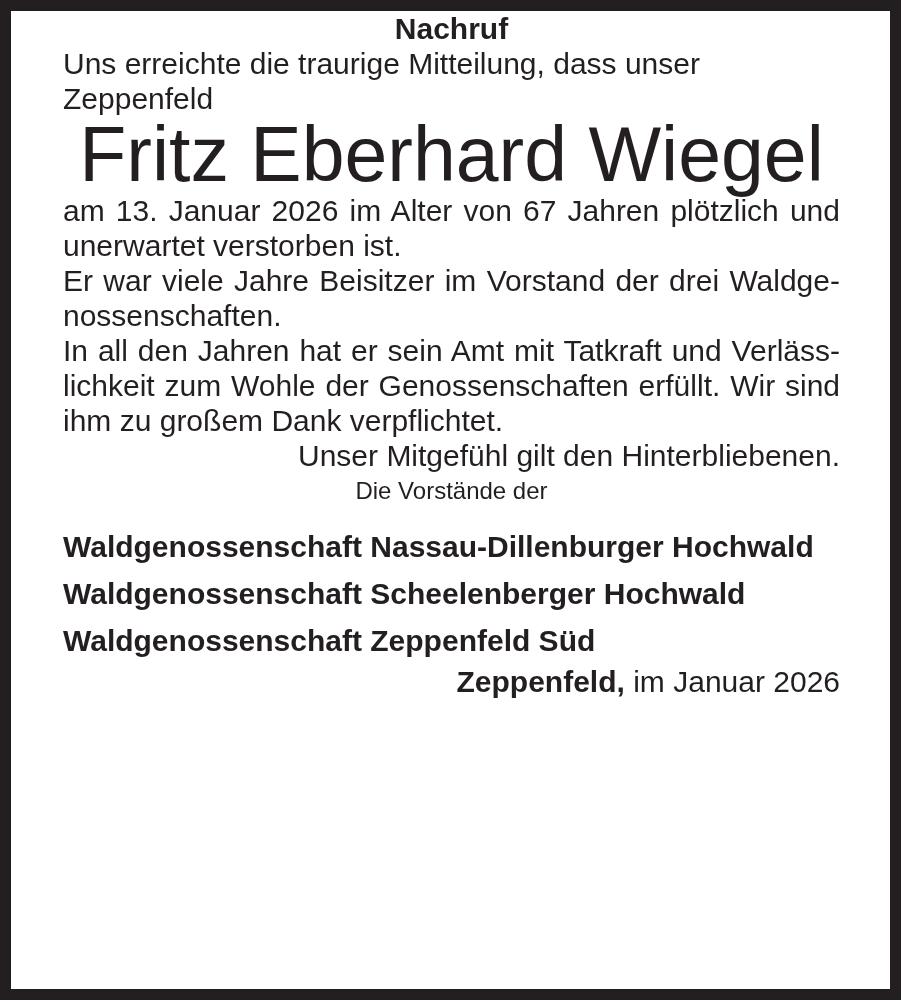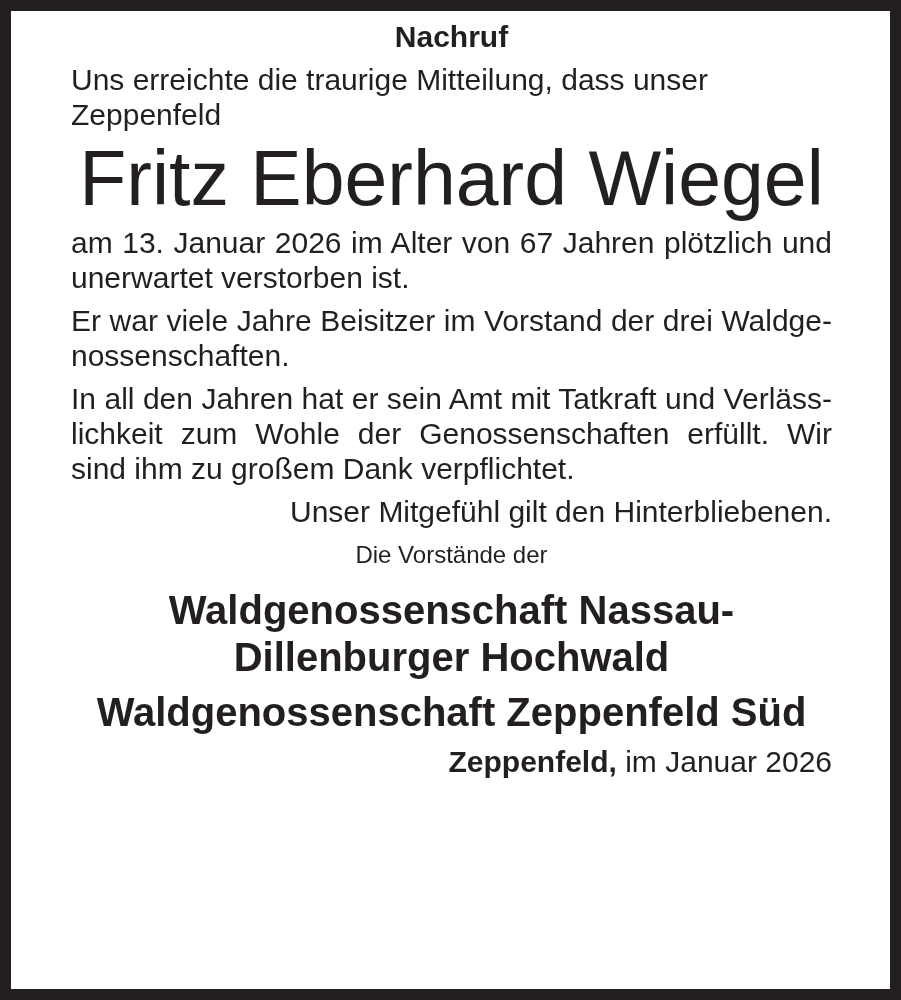--- a/index.html
+++ b/index.html
@@ -13,21 +13,21 @@
     height: 1000px;
     box-sizing: border-box;
     background: #ffffff;
     border: 11px solid var(--ink, #231f20);
     padding: 0 50px 0 52px;
     font-family: "Liberation Sans", "DejaVu Sans", sans-serif;
     color: var(--ink, #231f20);
     overflow: hidden;
   }
   .notice p, .notice h1, .notice h2 {
-    margin: 8px;
+    margin: 0;
     padding: 0;
   }
   .title {
     margin-top: 48px;
     font-size: 30px;
     line-height: 35px;
     font-weight: bold;
     text-align: center;
   }
   .intro {
@@ -56,24 +56,24 @@
   .closing {
     margin-top: 55px;
     font-size: 24px;
     line-height: 35px;
     text-align: center;
   }
   .orgs {
     margin-top: 15px;
   }
   .org-line {
-    font-size: 40px;
+    font-size: 30px;
     line-height: 47px;
     font-weight: bold;
-    text-align: center;
+    text-align: left;
   }
   .place-date {
     margin-top: 52px;
     font-size: 30px;
     line-height: 35px;
     text-align: right;
   }
   .place-date strong {
     font-weight: bold;
   }
@@ -94,20 +94,21 @@
   <p class="body-par par-2">Er war viele Jahre Beisitzer im Vorstand der drei Waldge­nossenschaften.</p>
 
   <p class="body-par par-3">In all den Jahren hat er sein Amt mit Tatkraft und Verläss­lichkeit zum Wohle der Genossenschaften erfüllt. Wir sind ihm zu großem Dank verpflichtet.</p>
 
   <p class="body-par par-4">Unser Mitgefühl gilt den Hinterbliebenen.</p>
 
   <p class="closing">Die Vorstände der</p>
 
   <div class="orgs">
     <p class="org-line">Waldgenossenschaft Nassau-Dillenburger Hochwald</p>
+    <p class="org-line">Waldgenossenschaft Scheelenberger Hochwald</p>
     <p class="org-line">Waldgenossenschaft Zeppenfeld Süd</p>
   </div>
 
   <p class="place-date">
     <strong>Zeppenfeld,</strong>
     <span>im Januar 2026</span>
   </p>
 
 </div>
 

